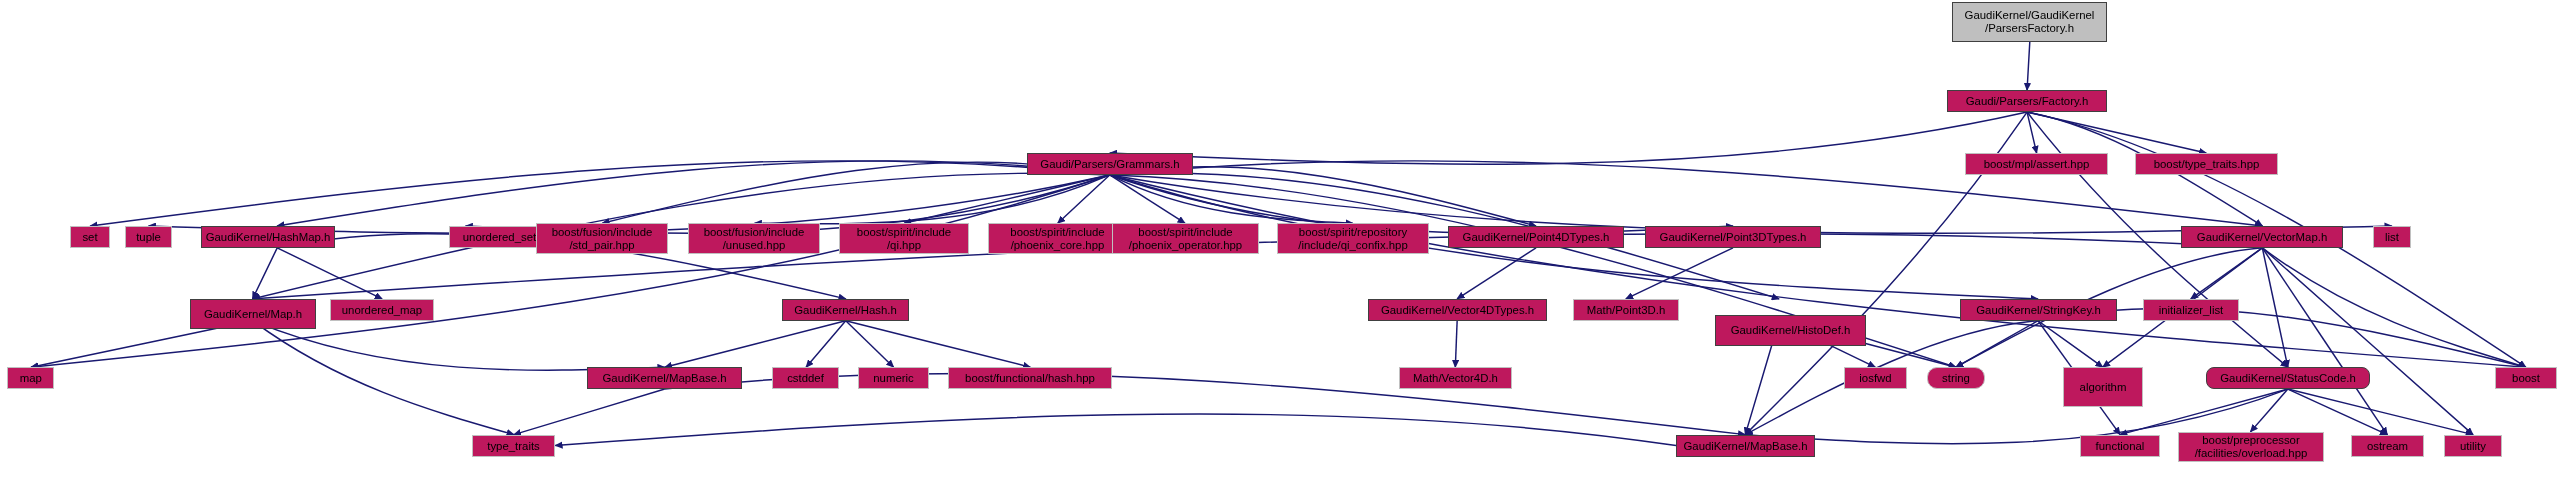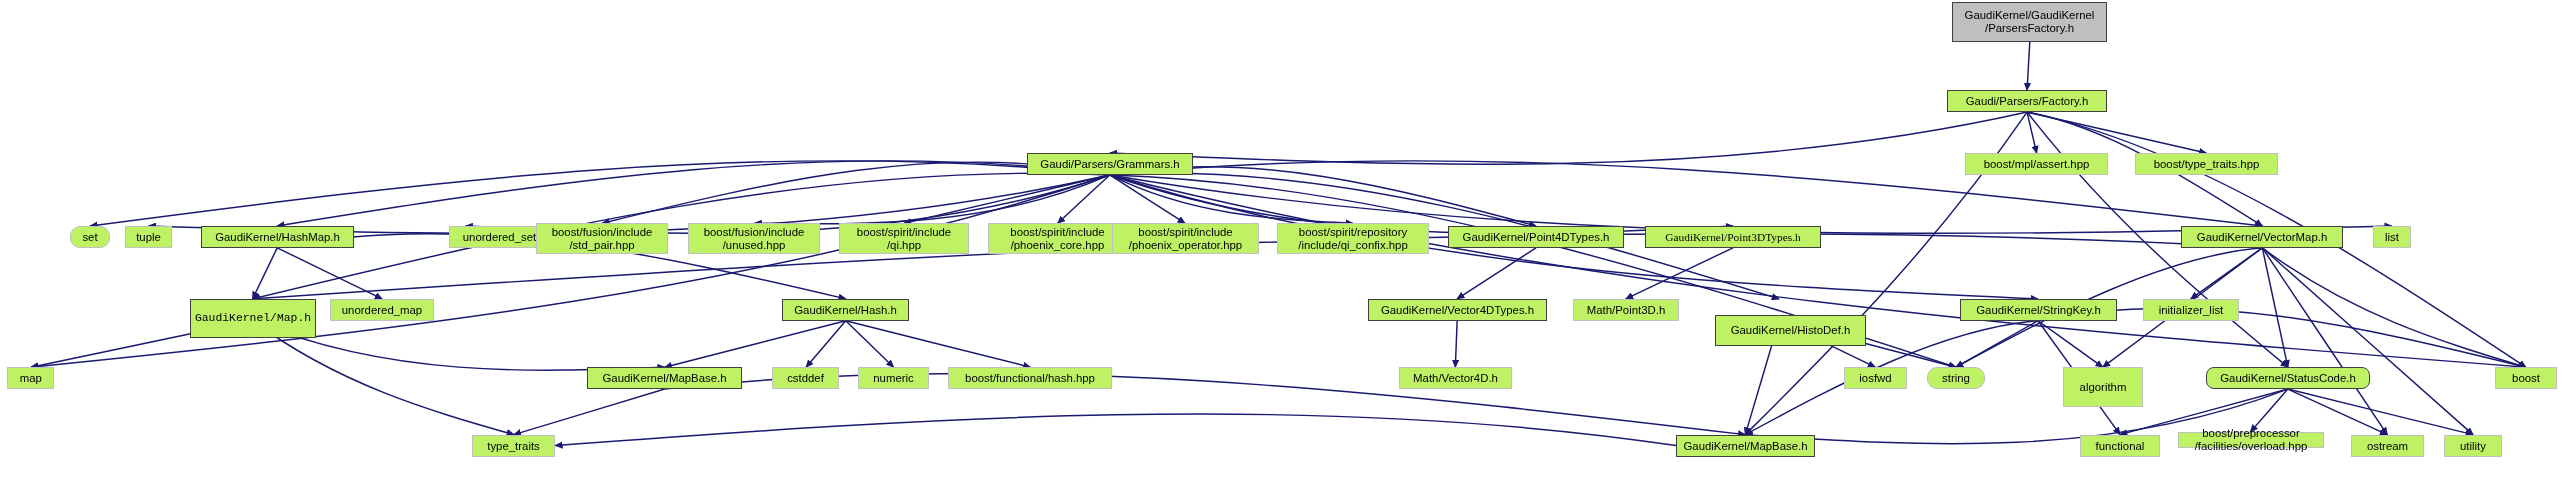--- a/index.html
+++ b/index.html
@@ -1,20 +1,20 @@
 <!DOCTYPE html>
 <html style="font-size:14.6px"><head>
 <meta charset="utf-8">
 <style>
   html,body{margin:0;padding:0;background:#ffffff;}
   body{font-family:"Liberation Sans","DejaVu Sans",sans-serif;}
   #graph{position:relative;width:2576px;height:482px;background:#ffffff;overflow:hidden;}
   #edges{position:absolute;left:0;top:0;width:2576px;height:482px;pointer-events:none;}
   .node{position:absolute;box-sizing:border-box;display:flex;align-items:center;justify-content:center;
-        text-align:center;background:#bef264;border:0.9px solid #c0c0c0;color:#000000;
+        text-align:center;background:#be185d;border:0.9px solid #c0c0c0;color:#000000;
         font-size:11.4px;line-height:1.12;white-space:pre-line;padding:0 3.6px;}
   .node.bold{border:0.9px solid #404040;border-width:1.3px;}
   .node.root{background:#bfbfbf;border:1.3px solid #404040;}
   .node span{display:block;width:100%;}
 </style>
 </head>
 <body>
 
 <div id="graph">
   <svg id="edges" viewBox="0 0 2825 529" preserveAspectRatio="none">
@@ -91,41 +91,41 @@
         <path d="M729,427 C1120.05,383.5 1522.95,430.5 1914,477"></path>
       </g>
   </svg>
   <div id="node-layer">
       <div class="node root" style="left: 1952px; top: 1.8px; width: 155px; height: 40px;"><span>GaudiKernel/GaudiKernel
 /ParsersFactory.h</span></div>
       <div class="node bold" style="left: 1947px; top: 90px; width: 160px; height: 22px;"><span>Gaudi/Parsers/Factory.h</span></div>
       <div class="node" style="left: 1965px; top: 153px; width: 143px; height: 22px;"><span>boost/mpl/assert.hpp</span></div>
       <div class="node" style="left: 2135px; top: 153px; width: 143px; height: 22px;"><span>boost/type_traits.hpp</span></div>
       <div class="node bold" style="left: 1027px; top: 153px; width: 166px; height: 22px;"><span>Gaudi/Parsers/Grammars.h</span></div>
-      <div class="node" style="left: 70px; top: 226px; width: 40px; height: 22px; border-radius: 10px;"><span>set</span></div>
+      <div class="node" style="left: 70px; top: 226px; width: 40px; height: 22px;"><span>set</span></div>
       <div class="node" style="left: 125px; top: 226px; width: 47px; height: 22px;"><span>tuple</span></div>
-      <div class="node bold" style="left: 201px; top: 226px; width: 153px; height: 22px;"><span>GaudiKernel/HashMap.h</span></div>
+      <div class="node bold" style="left: 201px; top: 226px; width: 134px; height: 22px;"><span>GaudiKernel/HashMap.h</span></div>
       <div class="node" style="left: 415px; top: 226px; width: 101px; height: 22px; margin-left: 34px;"><span>unordered_set</span></div>
       <div class="node" style="left: 536px; top: 223px; width: 132px; height: 31px;"><span>boost/fusion/include
 /std_pair.hpp</span></div>
       <div class="node" style="left: 688px; top: 223px; width: 132px; height: 31px;"><span>boost/fusion/include
 /unused.hpp</span></div>
       <div class="node" style="left: 839px; top: 223px; width: 130px; height: 31px;"><span>boost/spirit/include
 /qi.hpp</span></div>
       <div class="node" style="left: 988px; top: 223px; width: 139px; height: 31px;"><span>boost/spirit/include
 /phoenix_core.hpp</span></div>
       <div class="node" style="left: 1112px; top: 223px; width: 147px; height: 31px;"><span>boost/spirit/include
 /phoenix_operator.hpp</span></div>
       <div class="node" style="left: 1277px; top: 223px; width: 152px; height: 31px;"><span>boost/spirit/repository
 /include/qi_confix.hpp</span></div>
       <div class="node bold" style="left: 1448px; top: 226px; width: 176px; height: 22px;"><span>GaudiKernel/Point4DTypes.h</span></div>
-      <div class="node bold" style="left: 1645px; top: 226px; width: 176px; height: 22px; font-family: Liberation Serif, serif;"><span>GaudiKernel/Point3DTypes.h</span></div>
+      <div class="node bold" style="left: 1645px; top: 226px; width: 176px; height: 22px;"><span>GaudiKernel/Point3DTypes.h</span></div>
       <div class="node bold" style="left: 2181px; top: 226px; width: 162px; height: 22px;"><span>GaudiKernel/VectorMap.h</span></div>
       <div class="node" style="left: 2373px; top: 226px; width: 38px; height: 22px;"><span>list</span></div>
-      <div class="node bold" style="left: 190px; top: 299px; width: 126px; height: 39px; font-family: Liberation Mono, monospace;"><span>GaudiKernel/Map.h</span></div>
+      <div class="node bold" style="left: 190px; top: 299px; width: 126px; height: 30px;"><span>GaudiKernel/Map.h</span></div>
       <div class="node" style="left: 330px; top: 299px; width: 104px; height: 22px;"><span>unordered_map</span></div>
       <div class="node bold" style="left: 782px; top: 299px; width: 127px; height: 22px;"><span>GaudiKernel/Hash.h</span></div>
       <div class="node bold" style="left: 1368px; top: 299px; width: 179px; height: 22px;"><span>GaudiKernel/Vector4DTypes.h</span></div>
       <div class="node" style="left: 1573px; top: 299px; width: 106px; height: 22px;"><span>Math/Point3D.h</span></div>
       <div class="node bold" style="left: 1703px; top: 315px; width: 151px; height: 31px; margin-left: 12px;"><span>GaudiKernel/HistoDef.h</span></div>
       <div class="node bold" style="left: 1960px; top: 299px; width: 157px; height: 22px;"><span>GaudiKernel/StringKey.h</span></div>
       <div class="node" style="left: 2143px; top: 299px; width: 96px; height: 22px;"><span>initializer_list</span></div>
       <div class="node" style="left: 7.3px; top: 367px; width: 47px; height: 22px;"><span>map</span></div>
       <div class="node bold" style="left: 587px; top: 367px; width: 155px; height: 22px;"><span>GaudiKernel/MapBase.h</span></div>
       <div class="node" style="left: 772px; top: 367px; width: 67px; height: 22px;"><span>cstddef</span></div>
@@ -133,19 +133,19 @@
       <div class="node" style="left: 948px; top: 367px; width: 164px; height: 22px;"><span>boost/functional/hash.hpp</span></div>
       <div class="node" style="left: 1399px; top: 367px; width: 113px; height: 22px;"><span>Math/Vector4D.h</span></div>
       <div class="node" style="left: 1844px; top: 367px; width: 63px; height: 22px;"><span>iosfwd</span></div>
       <div class="node" style="left: 1927px; top: 367px; width: 58px; height: 22px; border-radius: 10px;"><span>string</span></div>
       <div class="node" style="left: 2063px; top: 367px; width: 80px; height: 40px;"><span>algorithm</span></div>
       <div class="node bold" style="left: 2206px; top: 367px; width: 164px; height: 22px; border-radius: 8px;"><span>GaudiKernel/StatusCode.h</span></div>
       <div class="node" style="left: 2495px; top: 367px; width: 62px; height: 22px;"><span>boost</span></div>
       <div class="node" style="left: 472px; top: 435px; width: 83px; height: 22px;"><span>type_traits</span></div>
       <div class="node bold" style="left: 1676px; top: 435px; width: 139px; height: 22px;"><span>GaudiKernel/MapBase.h</span></div>
       <div class="node" style="left: 2080px; top: 435px; width: 80px; height: 22px;"><span>functional</span></div>
-      <div class="node" style="left: 2178px; top: 432px; width: 146px; height: 16px;"><span>boost/preprocessor
+      <div class="node" style="left: 2178px; top: 432px; width: 146px; height: 30px;"><span>boost/preprocessor
 /facilities/overload.hpp</span></div>
       <div class="node" style="left: 2351px; top: 435px; width: 73px; height: 22px;"><span>ostream</span></div>
       <div class="node" style="left: 2444px; top: 435px; width: 58px; height: 22px;"><span>utility</span></div>
     </div>
 </div>
 
 
 </body></html>

